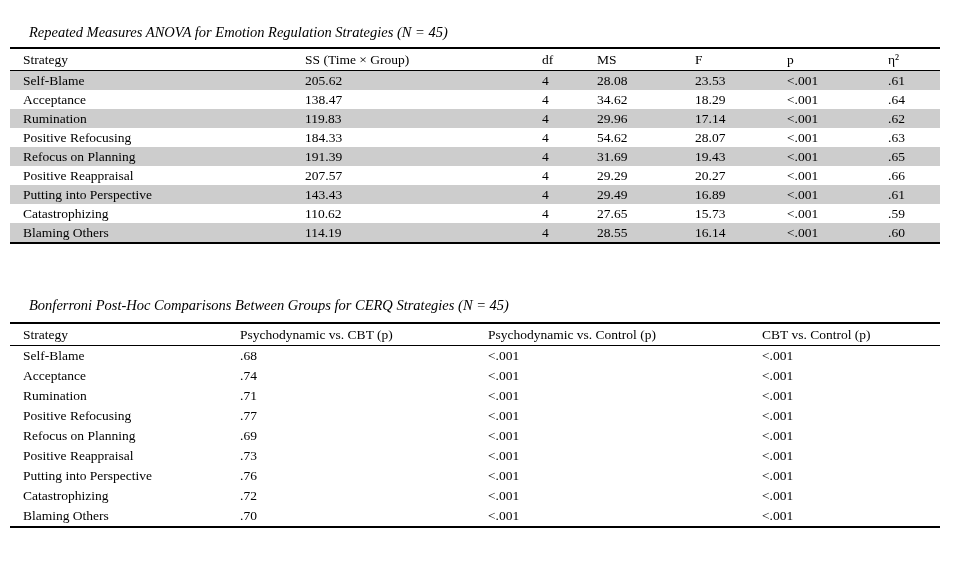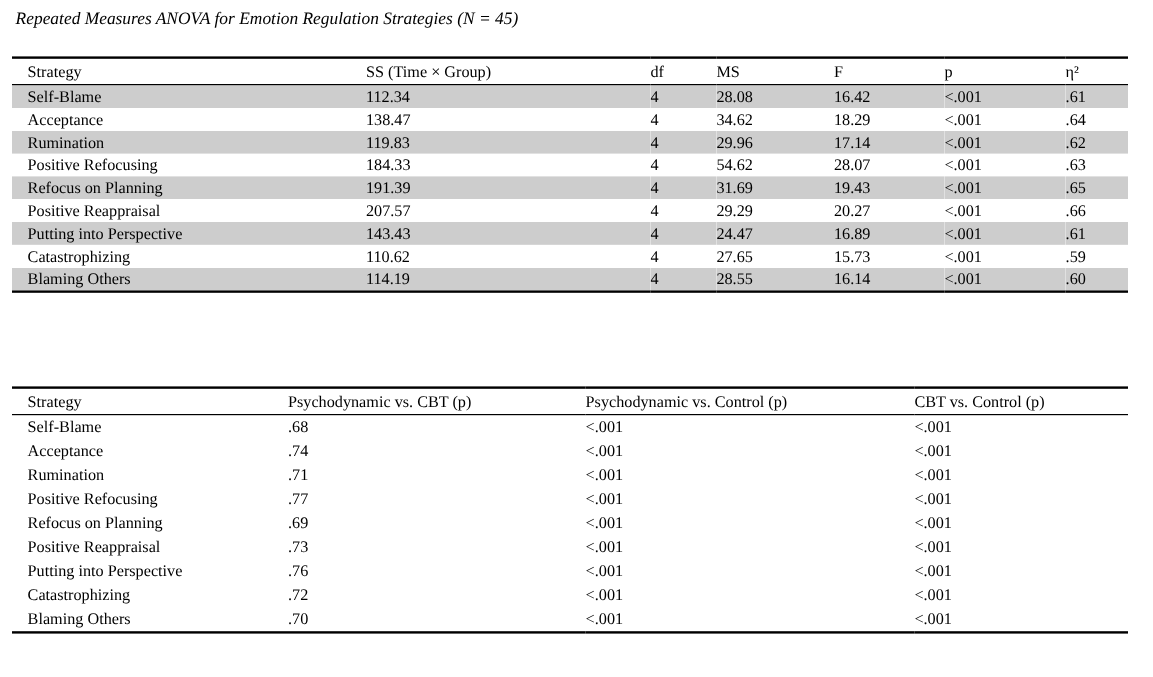--- a/index.html
+++ b/index.html
@@ -14,21 +14,21 @@
     position: relative;
   }
   .page {
     position: relative;
     width: 961px;
     height: 564px;
   }
   .tbl-title {
     position: absolute;
     left: 13px;
-    margin: 0;
+    margin: 16px;
     font-style: italic;
     font-weight: normal;
     font-size: 14.5px;
     line-height: 19px;
     white-space: nowrap;
   }
   #title1 { top: 7px; }
   #title2 { top: 280px; }
 
   table.apa {
@@ -96,24 +96,24 @@
           <th>df</th>
           <th>MS</th>
           <th>F</th>
           <th>p</th>
           <th>η²</th>
         </tr>
     </thead>
     <tbody>
         <tr class="stripe">
           <td>Self-Blame</td>
-          <td>112.34</td>
+          <td>205.62</td>
           <td>4</td>
           <td>28.08</td>
-          <td>16.42</td>
+          <td>23.53</td>
           <td>&lt;.001</td>
           <td>.61</td>
         </tr>
         <tr>
           <td>Acceptance</td>
           <td>138.47</td>
           <td>4</td>
           <td>34.62</td>
           <td>18.29</td>
           <td>&lt;.001</td>
@@ -152,21 +152,21 @@
           <td>4</td>
           <td>29.29</td>
           <td>20.27</td>
           <td>&lt;.001</td>
           <td>.66</td>
         </tr>
         <tr class="stripe">
           <td>Putting into Perspective</td>
           <td>143.43</td>
           <td>4</td>
-          <td>24.47</td>
+          <td>29.49</td>
           <td>16.89</td>
           <td>&lt;.001</td>
           <td>.61</td>
         </tr>
         <tr>
           <td>Catastrophizing</td>
           <td>110.62</td>
           <td>4</td>
           <td>27.65</td>
           <td>15.73</td>
@@ -178,20 +178,21 @@
           <td>114.19</td>
           <td>4</td>
           <td>28.55</td>
           <td>16.14</td>
           <td>&lt;.001</td>
           <td>.60</td>
         </tr>
       </tbody>
   </table>
 
+  <h2 class="tbl-title" id="title2">Bonferroni Post-Hoc Comparisons Between Groups for CERQ Strategies (N = 45)</h2>
 
   <table class="apa" id="table2">
     <colgroup>
       <col style="width:230px">
       <col style="width:248px">
       <col style="width:274px">
       <col style="width:178px">
     </colgroup>
     <thead>
       <tr>

